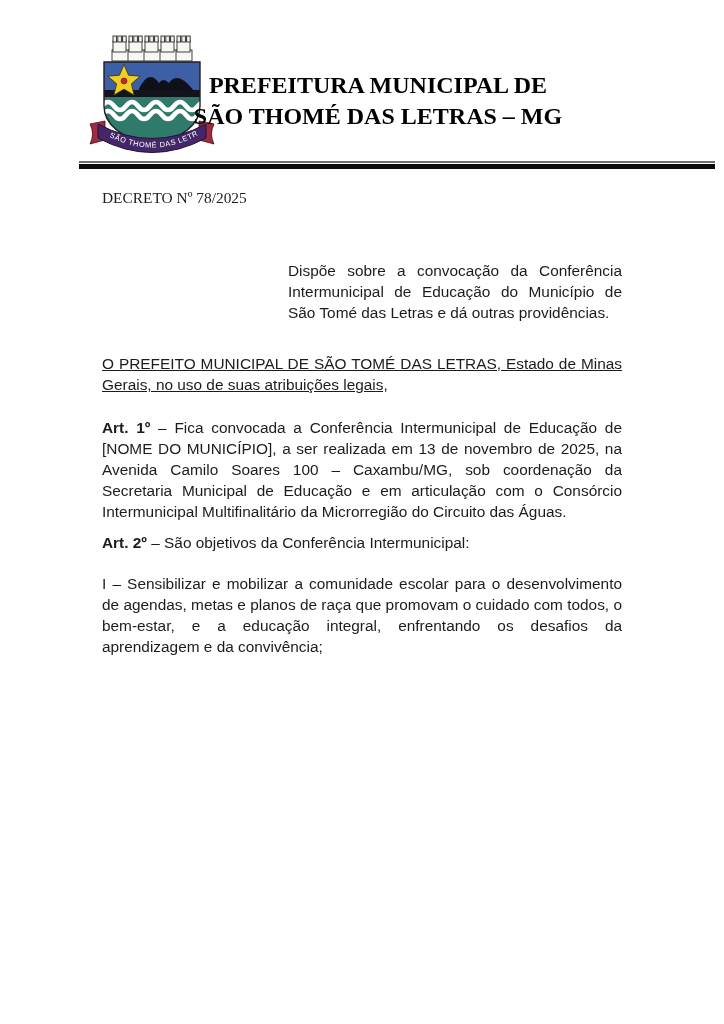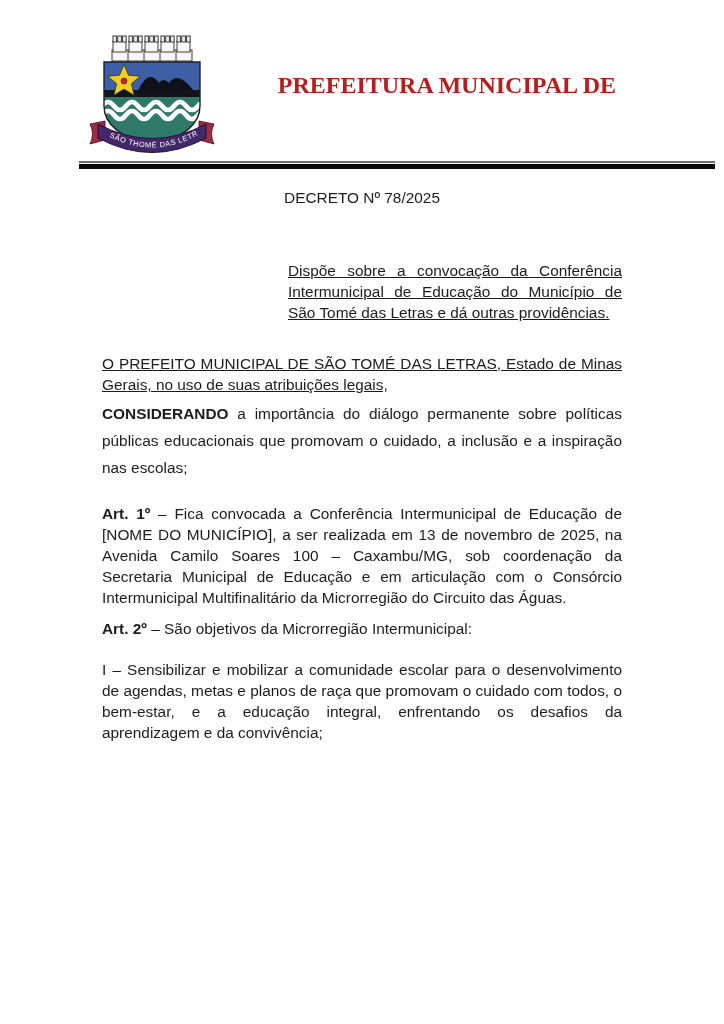--- a/index.html
+++ b/index.html
@@ -9,33 +9,33 @@
     background:#ffffff;
     font-family:"Liberation Sans","DejaVu Sans",sans-serif;
     color:#1c1c1c;
     overflow:hidden;
   }
   
   .letterhead{position:relative;height:161px;}
   .logo{position:absolute;left:88px;top:34px;width:128px;height:126px;}
   .titles{
     position:absolute;left:140px;top:70px;width:476px;
-    text-align:right;
+    text-align:center;
     font-family:"Liberation Serif","DejaVu Serif",serif;
-    font-weight:bold;font-size:24px;line-height:31px;color:#b91c1c;
+    font-weight:bold;font-size:24px;line-height:31px;color:#000000;
   }
   .rule{position:absolute;left:79px;top:161px;width:636px;}
   .rule-thin{height:2px;background:#6e6e6e;}
   .rule-gap{height:1px;background:#ffffff;}
   .rule-thick{height:5px;background:#0a0a0a;}
   
   .doc{margin:0 102px;font-size:15.4px;line-height:21px;text-align:justify;}
   .doc p{margin:0;}
-  .decree-number{margin-top:26px !important;text-align:center;}
-  .ementa{margin:52px 0 0 186px !important;text-decoration:underline;}
+  .decree-number{margin-top:26px !important;font-family:Liberation Serif, serif;}
+  .ementa{margin:52px 0 0 186px !important;}
   .preamble{margin-top:30px !important;text-decoration:underline;}
   .considerando{margin-top:5px !important;line-height:27px;}
   .decreta{margin-top:25px !important;font-weight:bold;}
   .art-1{margin-top:22px !important;}
   .art-2{margin-top:10px !important;}
   .item-1{margin-top:20px !important;}
   .item-2,.item-3{margin-top:6px !important;}
   strong{font-weight:bold;}
 </style>
 </head>
@@ -114,42 +114,42 @@
         <path d="M126,90 L111,87 L111,106 L126,110 Q121,100 126,90 Z" fill="#a12a3e" stroke="#3c1020" stroke-width="0.8"></path>
         <path d="M10,90 Q64,119 118,90 L118,104 Q64,133 10,104 Z" fill="#44276b" stroke="#201236" stroke-width="1"></path>
         <text font-family="Liberation Sans, DejaVu Sans, sans-serif" font-size="7.4" fill="#ffffff" letter-spacing="0.6">
           <textPath href="#ribbonTextPath" startOffset="6">SÃO THOMÉ DAS LETRAS</textPath>
         </text>
       </g>
     </svg>
 
     <div class="titles">
       <div>PREFEITURA MUNICIPAL DE</div>
+      <div>SÃO THOMÉ DAS LETRAS – MG</div>
     </div>
   </header>
 
   <div class="rule">
     <div class="rule-thin"></div>
     <div class="rule-gap"></div>
     <div class="rule-thick"></div>
   </div>
 
   <main class="doc">
 
     <p class="decree-number">DECRETO Nº 78/2025</p>
 
     <p class="ementa">Dispõe sobre a convocação da Conferência Intermunicipal de Educação do Município de São Tomé das Letras e dá outras providências.</p>
 
     <p class="preamble">O PREFEITO MUNICIPAL DE SÃO TOMÉ DAS LETRAS, Estado de Minas Gerais, no uso de suas atribuições legais,</p>
 
-    <p class="considerando"><strong>CONSIDERANDO</strong><span> a importância do diálogo permanente sobre políticas públicas educacionais que promovam o cuidado, a inclusão e a inspiração nas escolas;</span></p>
 
 
     <p class="art-1"><strong>Art. 1º</strong><span> – Fica convocada a Conferência Intermunicipal de Educação de [NOME DO MUNICÍPIO], a ser realizada em 13 de novembro de 2025, na Avenida Camilo Soares 100 – Caxambu/MG, sob coordenação da Secretaria Municipal de Educação e em articulação com o Consórcio Intermunicipal Multifinalitário da Microrregião do Circuito das Águas.</span></p>
 
-    <p class="art-2"><strong>Art. 2º</strong><span> – São objetivos da Microrregião Intermunicipal:</span></p>
+    <p class="art-2"><strong>Art. 2º</strong><span> – São objetivos da Conferência Intermunicipal:</span></p>
 
     <p class="item-1">I – Sensibilizar e mobilizar a comunidade escolar para o desenvolvimento de agendas, metas e planos de raça que promovam o cuidado com todos, o bem-estar, e a educação integral, enfrentando os desafios da aprendizagem e da convivência;</p>
 
 
 
   </main>
 </div>
 
 </body></html>

